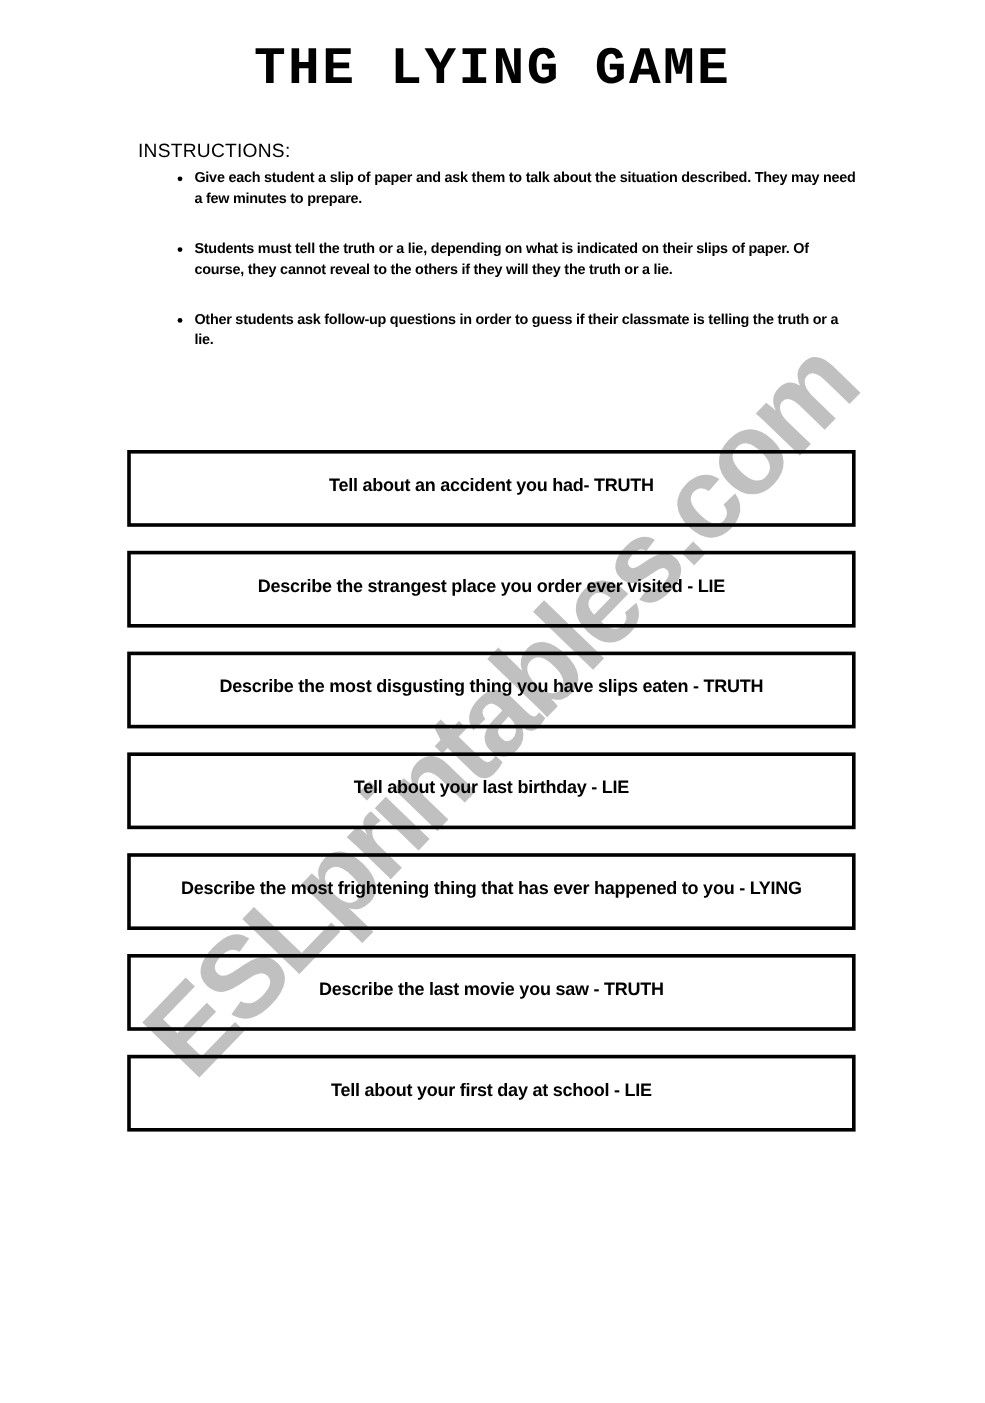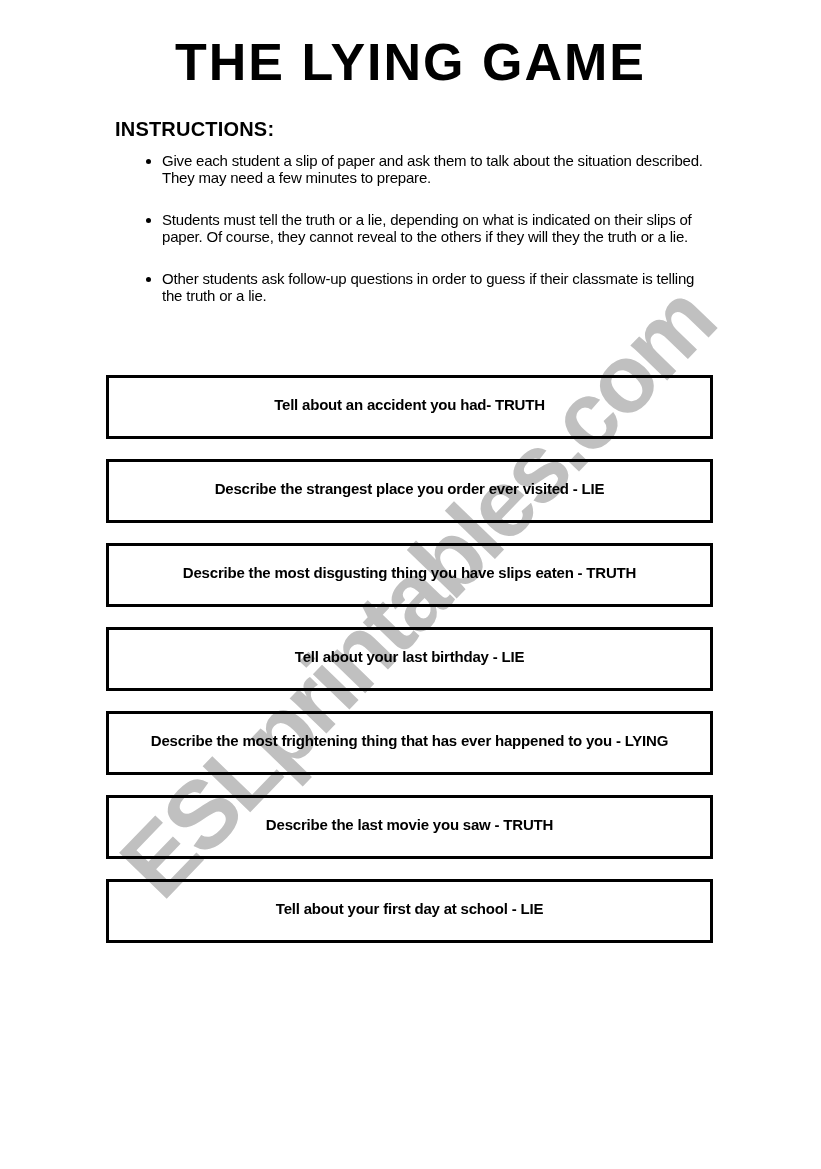--- a/index.html
+++ b/index.html
@@ -27,43 +27,44 @@
     z-index: 0;
     user-select: none;
   }
   .content { position: absolute; inset: 0; z-index: 1; }
   .title {
     position: absolute;
     top: 36px;
     left: 0;
     width: 100%;
     text-align: center;
-    font-size: 52px;
+    font-size: 44px;
     font-weight: 900;
     letter-spacing: 2px;
     line-height: 1;
     white-space: nowrap;
+    font-family: Liberation Mono, monospace;
   }
   .instructions-heading {
     position: absolute;
     top: 118px;
     left: 115px;
-    font-size: 20px;
-    font-weight: bold;
+    font-size: 16px;
+    font-weight: normal;
     letter-spacing: 0.2px;
   }
   .bullet-list {
     position: absolute;
-    top: 152px;
+    top: 140px;
     left: 142px;
     width: 575px;
     list-style: disc outside;
     padding-left: 20px;
-    font-size: 15px;
-    font-weight: normal;
+    font-size: 12px;
+    font-weight: bold;
     line-height: 17px;
     letter-spacing: -0.2px;
   }
   .bullet-list li { margin-bottom: 25px; }
   .slips {
     position: absolute;
     top: 375px;
     left: 106px;
     width: 607px;
   }

